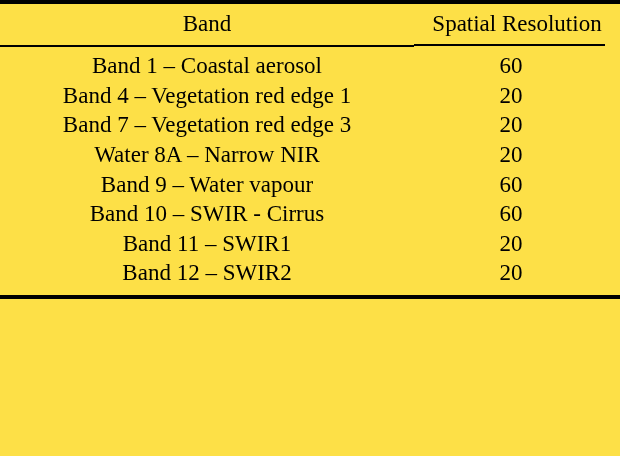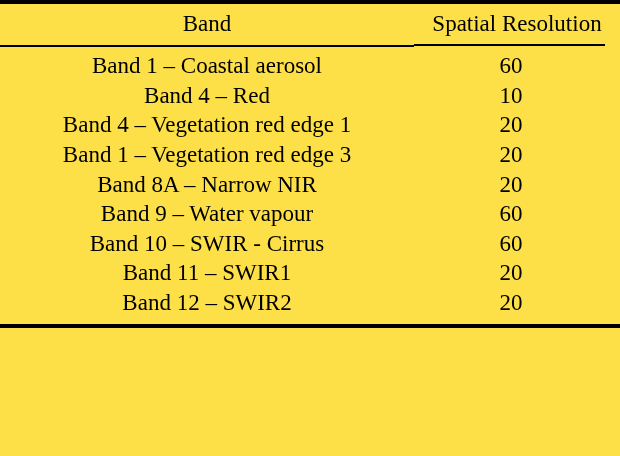--- a/index.html
+++ b/index.html
@@ -101,33 +101,29 @@
           <span class="midrule-short"></span>
         </th>
       </tr>
     </thead>
     <tbody>
       <tr>
         <td class="band-cell">Band 1 – Coastal aerosol</td>
         <td class="res-cell">60</td>
       </tr>
       <tr>
-        <td class="band-cell">Band 4 – Red</td>
-        <td class="res-cell">10</td>
-      </tr>
-      <tr>
         <td class="band-cell">Band 4 – Vegetation red edge 1</td>
         <td class="res-cell">20</td>
       </tr>
       <tr>
-        <td class="band-cell">Band 1 – Vegetation red edge 3</td>
+        <td class="band-cell">Band 7 – Vegetation red edge 3</td>
         <td class="res-cell">20</td>
       </tr>
       <tr>
-        <td class="band-cell">Band 8A – Narrow NIR</td>
+        <td class="band-cell">Water 8A – Narrow NIR</td>
         <td class="res-cell">20</td>
       </tr>
       <tr>
         <td class="band-cell">Band 9 – Water vapour</td>
         <td class="res-cell">60</td>
       </tr>
       <tr>
         <td class="band-cell">Band 10 – SWIR - Cirrus</td>
         <td class="res-cell">60</td>
       </tr>

